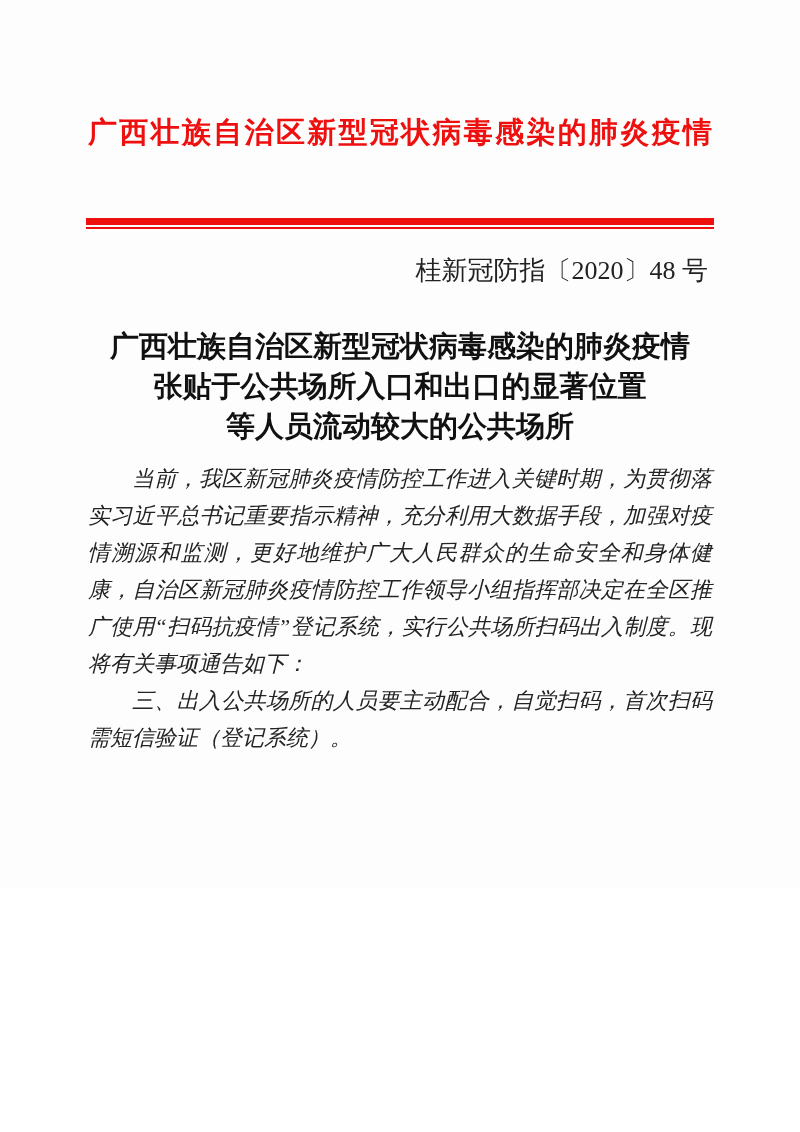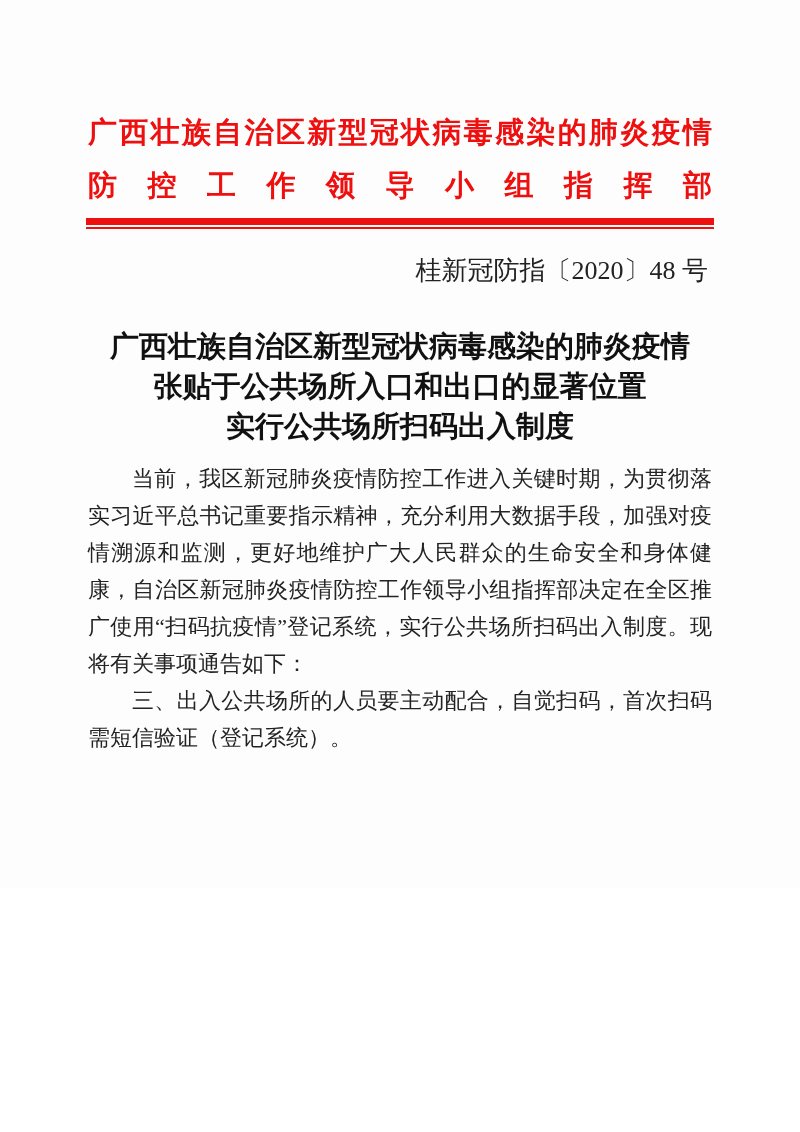--- a/index.html
+++ b/index.html
@@ -72,44 +72,44 @@
     left: 88px;
     width: 624px;
     font-size: 22px;
     line-height: 37px;
     text-align: justify;
     text-justify: inter-character;
     color: #232323;
   }
   .doc-body p {
     text-indent: 2em;
+    font-style: italic;
   }
 </style>
 </head>
 <body>
 
 <div class="page">
 
   <div class="masthead">
     <div class="masthead-line">广西壮族自治区新型冠状病毒感染的肺炎疫情</div>
-    <div class="masthead-line spread">防控工作领导小组指挥部</div>
   </div>
 
   <div class="rule rule-top">
     <div class="thick"></div>
     <div class="gap"></div>
     <div class="thin"></div>
   </div>
 
   <div class="doc-number">桂新冠防指〔2020〕48 号</div>
 
   <div class="doc-title">
     <div>广西壮族自治区新型冠状病毒感染的肺炎疫情</div>
     <div>张贴于公共场所入口和出口的显著位置</div>
-    <div>实行公共场所扫码出入制度</div>
+    <div>等人员流动较大的公共场所</div>
   </div>
 
   <div class="doc-body">
     <p>当前，我区新冠肺炎疫情防控工作进入关键时期，为贯彻落实习近平总书记重要指示精神，充分利用大数据手段，加强对疫情溯源和监测，更好地维护广大人民群众的生命安全和身体健康，自治区新冠肺炎疫情防控工作领导小组指挥部决定在全区推广使用“扫码抗疫情”登记系统，实行公共场所扫码出入制度。现将有关事项通告如下：</p>
     <p>三、出入公共场所的人员要主动配合，自觉扫码，首次扫码需短信验证（登记系统）。</p>
   </div>
 
   <div class="rule rule-bottom">
     <div class="thin"></div>
     <div class="gap"></div>

